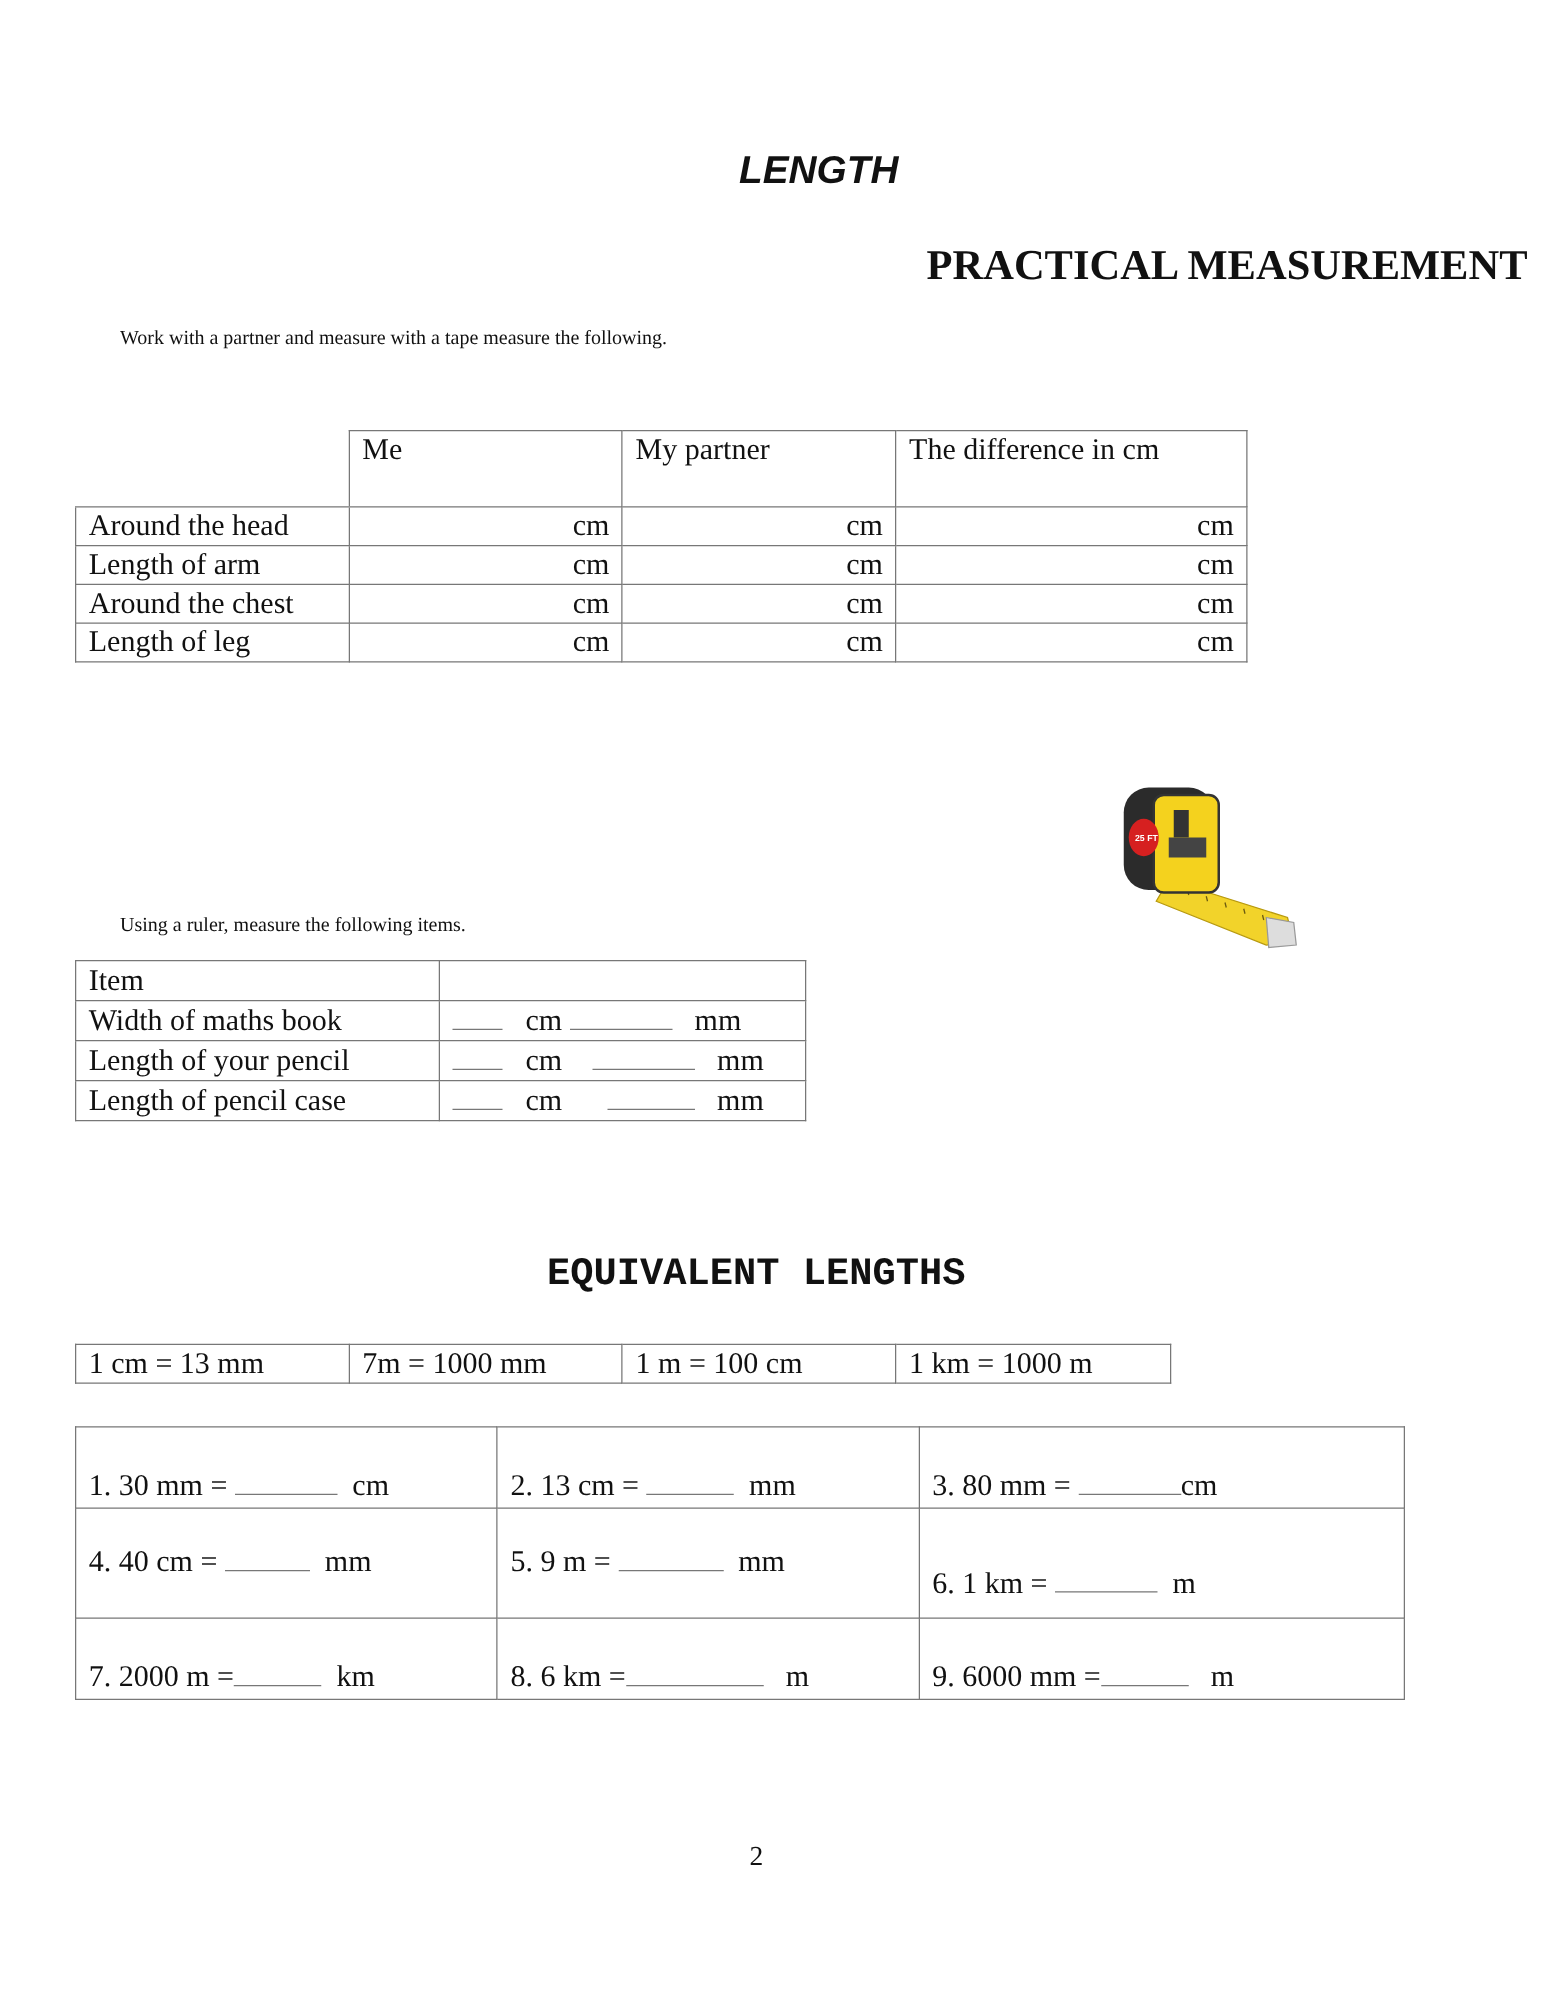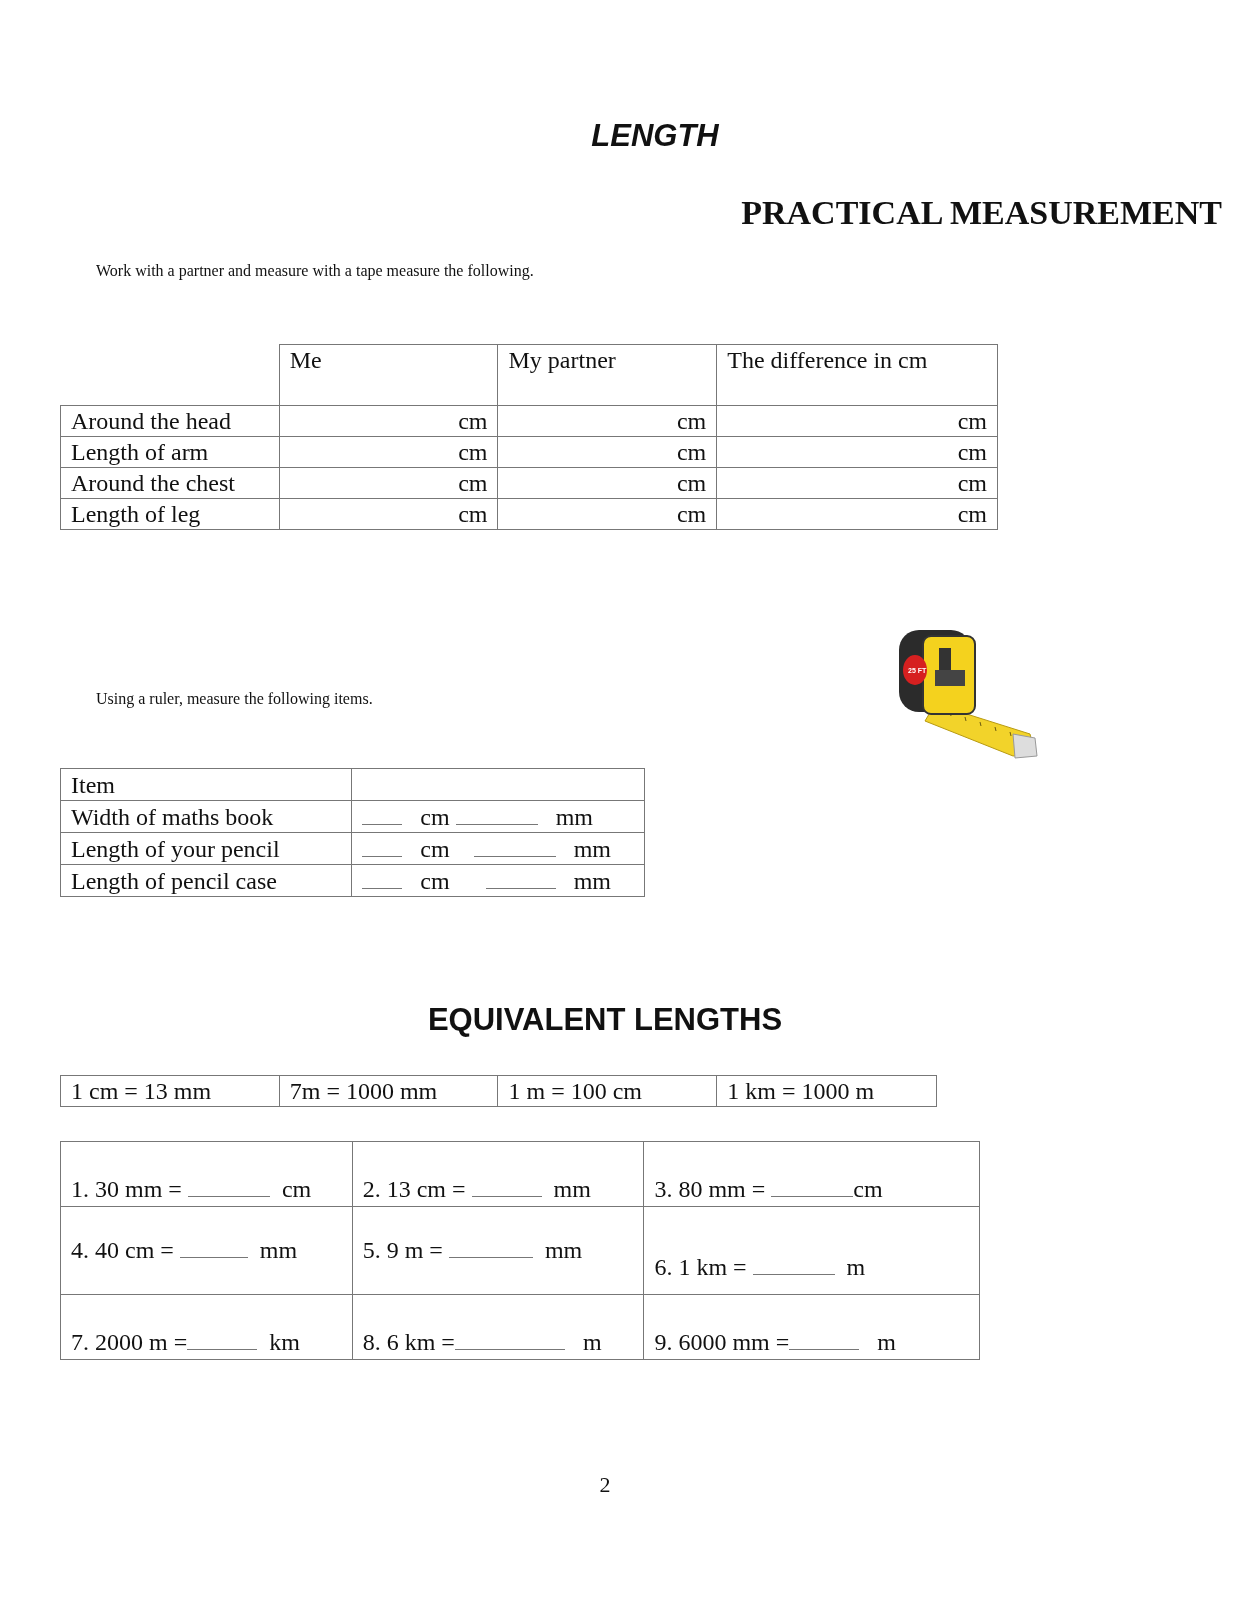--- a/index.html
+++ b/index.html
@@ -9,21 +9,21 @@
   .sub{left:12px;width:1210px;top:194px;text-align:right;font-weight:bold;font-size:34px;}
   .para{font-size:16px;margin-left:24px;}
   table{border-collapse:collapse;position:absolute;font-size:24px;}
   td{border:1.5px solid #777;padding:0 10px;line-height:30px;}
   .t1 td.unit{text-align:right;}
   .hdr td{vertical-align:top;height:60px;}
   .t2 td{height:31px;}
   .blank{display:inline-block;border-bottom:1.5px solid #777;height:20px;vertical-align:baseline;}
   .eq td{height:30px;}
   .ex td{vertical-align:bottom;padding-bottom:2px;}
-  .h2{left:0;width:1210px;top:1002px;text-align:center;font-family:Liberation Sans, sans-serif;font-weight:bold;font-size:31px;}
+  .h2{left:0;width:1210px;top:1002px;text-align:center;font-family:Liberation Mono, monospace;font-weight:bold;font-size:31px;}
   .pagenum{left:0;width:1210px;top:1472px;text-align:center;font-size:22px;}
   .tape{left:895px;top:626px;width:145px;height:135px;}
 </style>
 </head>
 <body>
 
 <div class="abs title">LENGTH</div>
 <div class="abs sub">PRACTICAL MEASUREMENT</div>
 <div class="abs para" style="left:72px;top:262px;">Work with a partner and measure with a tape measure the following.</div>
 
@@ -81,21 +81,21 @@
     <polygon points="118,108 140,112 142,130 120,132" fill="#ddd" stroke="#999"></polygon>
     <rect x="4" y="4" width="72" height="82" rx="20" fill="#2b2b2b"></rect>
     <rect x="28" y="10" width="52" height="78" rx="8" fill="#f4d21e" stroke="#333" stroke-width="2"></rect>
     <rect x="44" y="22" width="12" height="22" fill="#333"></rect>
     <rect x="40" y="44" width="30" height="16" fill="#444"></rect>
     <ellipse cx="20" cy="44" rx="12" ry="15" fill="#d62020"></ellipse>
     <text x="13" y="47" font-size="7" fill="#fff" font-family="Liberation Sans, sans-serif" font-weight="bold">25 FT</text>
   </svg>
 </div>
 
-<div class="abs para" style="left:72px;top:690px;">Using a ruler, measure the following items.</div>
+<div class="abs para" style="left:72px;top:732px;">Using a ruler, measure the following items.</div>
 
 <table class="t2" style="left:60px;top:768px;width:585px;">
   <colgroup>
       <col style="width:292px">
       <col style="width:293px">
     </colgroup>
   <tbody>
       <tr>
     <td>Item</td>
     <td></td>
@@ -127,21 +127,21 @@
   <tbody>
       <tr>
     <td>1 cm = 13 mm</td>
     <td>7m = 1000 mm</td>
     <td>1 m = 100 cm</td>
     <td>1 km = 1000 m</td>
   </tr>
 </tbody>
   </table>
 
-<table class="ex" style="left:60px;top:1141px;width:920px;">
+<table class="ex" style="left:60px;top:1141px;width:1064px;">
   <colgroup>
       <col style="width:292px">
       <col style="width:292px">
       <col style="width:336px">
     </colgroup>
   <tbody>
       <tr style="height:65px">
     <td><span>1. 30 mm =</span> <span class="blank" style="width:82px"></span>&nbsp;&nbsp;<span>cm</span></td>
     <td><span>2.  13 cm =</span> <span class="blank" style="width:70px"></span>&nbsp;&nbsp;<span>mm</span></td>
     <td><span>3.  80 mm =</span> <span class="blank" style="width:82px"></span><span>cm</span></td>

